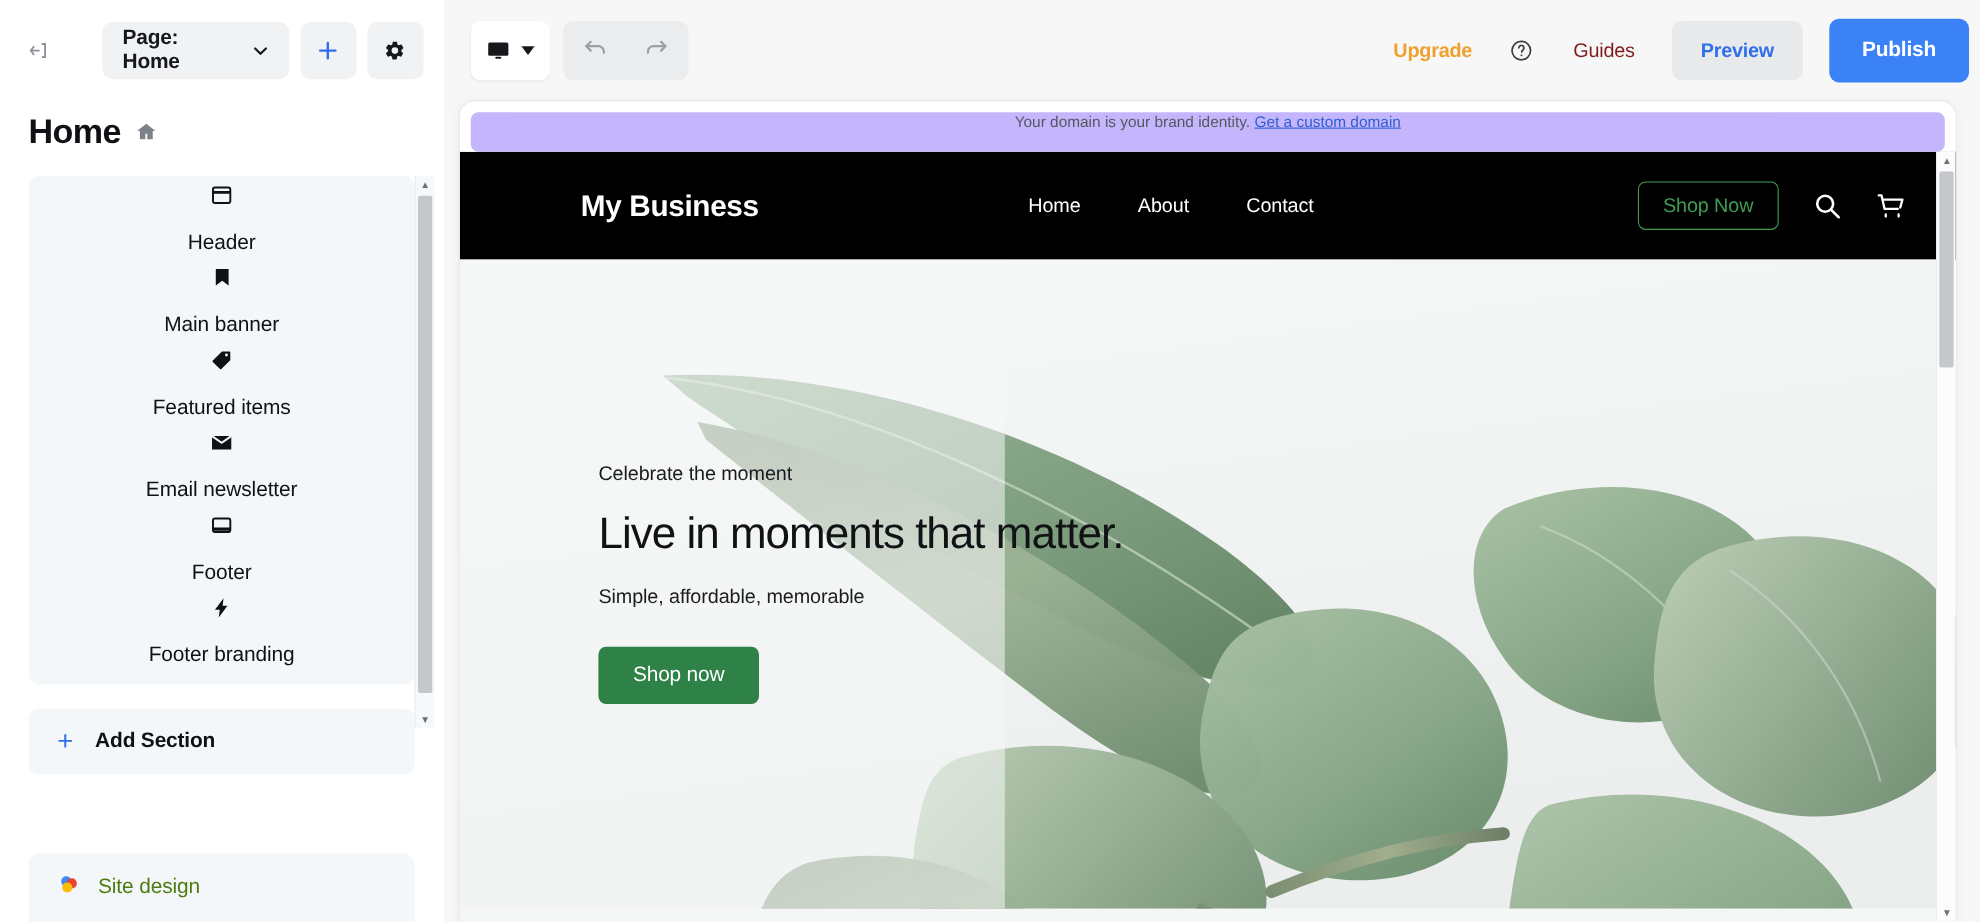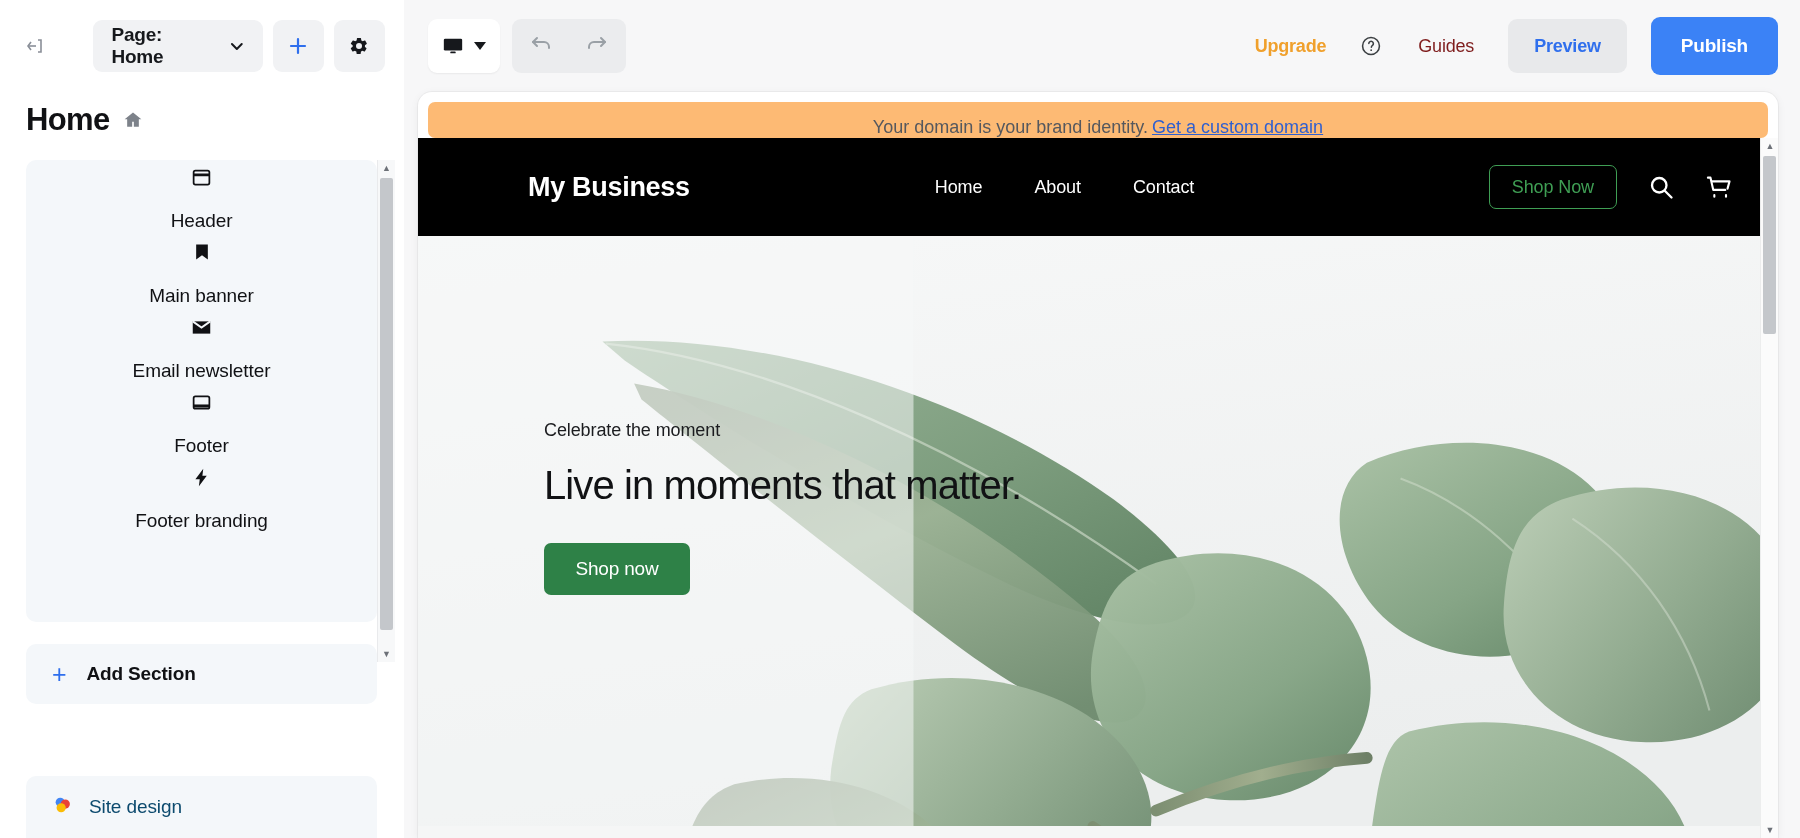--- a/index.html
+++ b/index.html
@@ -161,39 +161,39 @@
     bottom: 0;
     background: #f4f7fa;
     border-radius: 10px 10px 0 0;
     height: 62px;
     display: flex;
     align-items: center;
     gap: 15px;
     padding: 0 26px;
     cursor: pointer;
     font-size: 19px;
-    color: #0c4a6e;
+    color: #4d7c0f;
     letter-spacing: -0.1px;
   }
 
   
   #main {
     flex: 1;
     height: 838px;
     background: #f7f7f8;
     position: relative;
     display: flex;
     flex-direction: column;
   }
 
   #main-toolbar {
     height: 92px;
     display: flex;
     align-items: center;
-    padding: 0 22px 0 24px;
+    padding: 0 10px 0 24px;
     gap: 12px;
     flex: 0 0 92px;
   }
   .device-btn {
     height: 54px;
     min-width: 66px;
     background: #ffffff;
     border-radius: 9px;
     display: flex;
     align-items: center;
@@ -281,27 +281,27 @@
     background: #ffffff;
     border-radius: 14px 14px 0 0;
     box-shadow: 0 0 0 1px rgba(0,0,0,0.04), 0 2px 10px rgba(0,0,0,0.06);
     overflow: hidden;
     position: relative;
     display: flex;
     flex-direction: column;
   }
   #domain-banner {
     margin: 10px 10px 0 10px;
-    background: #fdba74;
+    background: #c4b5fd;
     border-radius: 7px;
     height: 36px;
     display: flex;
-    align-items: flex-end;
+    align-items: flex-start;
     justify-content: center;
-    font-size: 18px;
+    font-size: 14px;
     color: #55585e;
     flex: 0 0 36px;
   }
   #domain-banner .dlink {
     color: #2f5fd0;
     text-decoration: underline;
     cursor: pointer;
     margin-left: 4px;
   }
 
@@ -480,20 +480,28 @@
 
         <div class="section-item">
           <span class="ico">
             <svg width="20" height="20" viewBox="0 0 24 24" fill="#101114">
                 <path d="M5 3h14v18l-7-5-7 5z"></path>
               </svg>
           </span>
           <span>Main banner</span>
         </div>
 
+        <div class="section-item">
+          <span class="ico">
+            <svg width="21" height="21" viewBox="0 0 24 24" fill="#101114">
+                <path d="M21 11.5V4a1 1 0 00-1-1h-7.5a1 1 0 00-.7.3l-9 9a1 1 0 000 1.4l7.5 7.5a1 1 0 001.4 0l9-9a1 1 0 00.3-.7zM17 8a1.5 1.5 0 111.5-1.5A1.5 1.5 0 0117 8z"></path>
+              </svg>
+          </span>
+          <span>Featured items</span>
+        </div>
 
         <div class="section-item">
           <span class="ico">
             <svg width="21" height="21" viewBox="0 0 24 24" fill="#101114">
                 <path d="M2 5h20v14H2z"></path>
                 <path d="M2 5l10 7 10-7" fill="none" stroke="#f4f7fa" stroke-width="2.2"></path>
               </svg>
           </span>
           <span>Email newsletter</span>
         </div>
@@ -681,20 +689,21 @@
             <path d="M700 545 C 760 520, 830 500, 900 495" stroke="url(#stemg)" stroke-width="11" fill="none" stroke-linecap="round"></path>
             <path d="M640 560 C 700 600, 760 640, 820 690" stroke="url(#stemg)" stroke-width="10" fill="none" stroke-linecap="round"></path>
             <path d="M560 600 C 610 645, 650 690, 690 750" stroke="#6d7f5f" stroke-width="9" fill="none" stroke-linecap="round"></path>
 
             <rect x="0" y="0" width="470" height="560" fill="#f6f7f7" opacity="0.55"></rect>
           </svg>
 
           <div id="hero-content">
             <div id="hero-eyebrow">Celebrate the moment</div>
             <div id="hero-title">Live in moments that matter.</div>
+            <div id="hero-sub">Simple, affordable, memorable</div>
             <div id="hero-cta">Shop now</div>
           </div>
         </div>
 
         <div id="preview-scroll">
           <div class="ps-arrow" style="top:0">▲</div>
           <div class="sb-thumb2"></div>
           <div class="ps-arrow" style="bottom:0">▼</div>
         </div>
 

